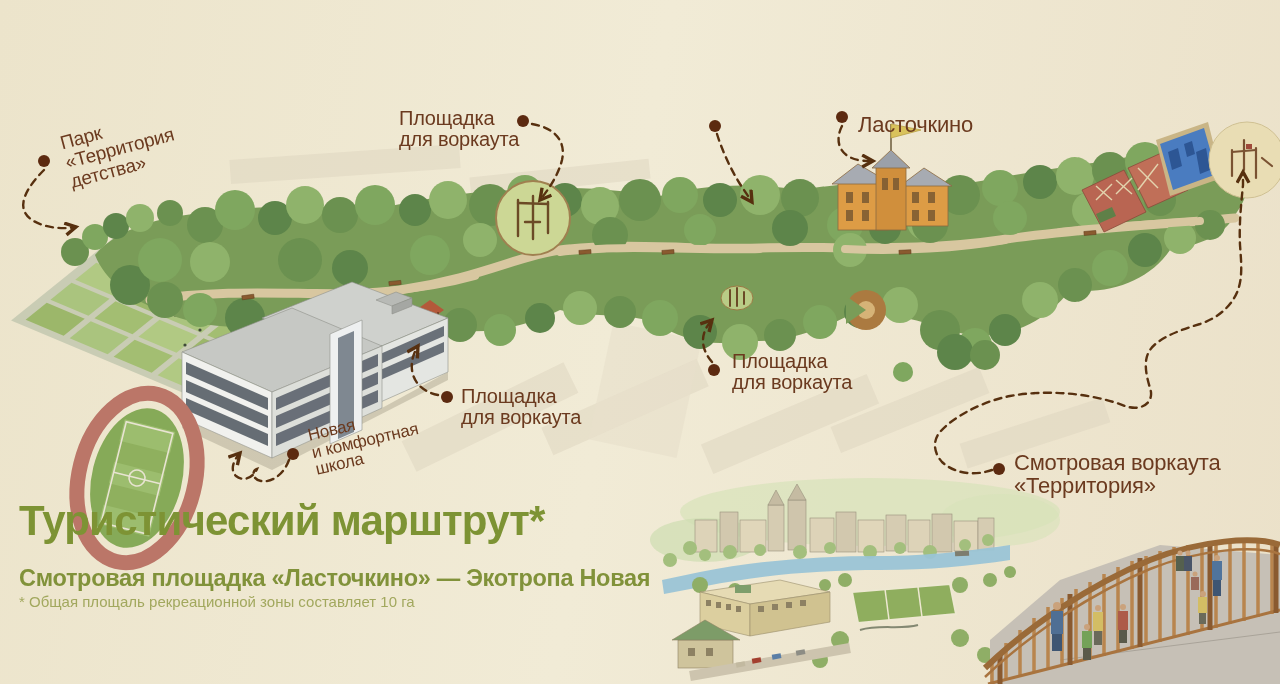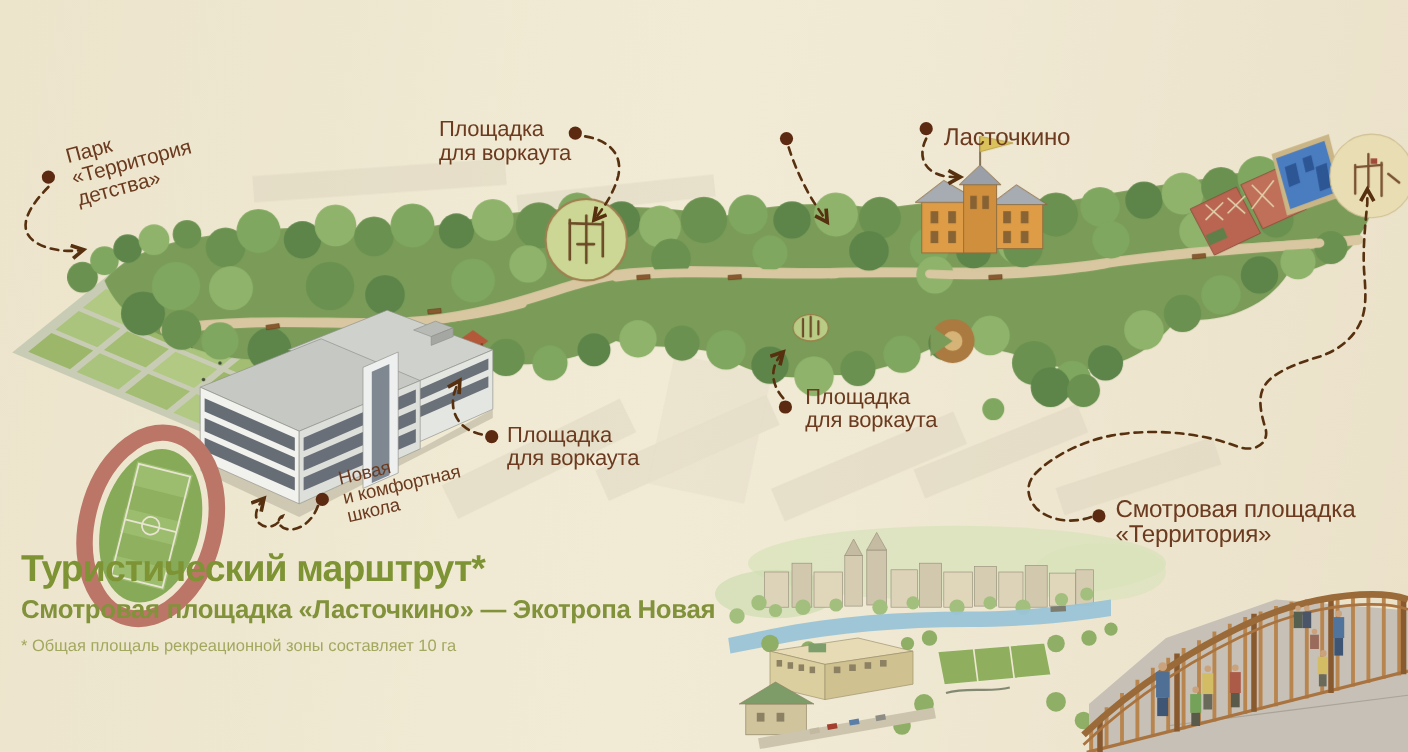--- a/index.html
+++ b/index.html
@@ -18,26 +18,26 @@
             transform-origin:left top;}
   .lbl-workout-top{left:399px;top:108px;font-size:20px;}
   .lbl-ecotrail{left:630px;top:62px;font-size:21px;}
   .lbl-lastochkino{left:858px;top:102px;font-size:22px;margin-top:12px;}
   .lbl-workout-left{left:461px;top:386px;font-size:20px;}
   .lbl-workout-mid{left:732px;top:351px;font-size:20px;}
   .lbl-school{left:306px;top:427px;font-size:17px;transform:rotate(-13deg);
               transform-origin:left top;}
   .lbl-viewpoint{left:1014px;top:452px;font-size:22px;}
   #title-block{position:absolute;left:19px;top:500px;z-index:3;}
-  #page-title{font-size:34px;font-weight:700;color:#7d9334;letter-spacing:-0.8px;
+  #page-title{font-size:42px;font-weight:700;color:#7d9334;letter-spacing:-0.8px;
               line-height:1.0;}
-  #subtitle{margin-top:8px;font-size:23.5px;font-weight:700;color:#81923a;
+  #subtitle{margin-top:24px;font-size:23.5px;font-weight:700;color:#81923a;
             line-height:1.06;letter-spacing:-0.3px;}
   #subtitle .ln{display:block;}
-  #footnote{margin-top:12px;font-size:15px;font-weight:500;color:#a2a85e;}
+  #footnote{margin-top:2px;font-size:15px;font-weight:500;color:#a2a85e;}
 </style>
 </head>
 <body>
 
 <div id="stage">
 
 <svg id="artwork" width="1280" height="684" viewBox="0 0 1280 684">
   <defs>
     <marker id="arw" markerWidth="9" markerHeight="8" refX="5" refY="3" orient="auto">
       <path d="M0.5,0.5 L5,3 L0.5,5.5" fill="none" stroke="#57300f" stroke-width="1.4"></path>
@@ -489,21 +489,21 @@
   <div class="map-label lbl-workout-mid">
     <span class="ln">Площадка</span>
     <span class="ln">для воркаута</span>
   </div>
   <div class="map-label lbl-school">
     <span class="ln">Новая</span>
     <span class="ln">и комфортная</span>
     <span class="ln">школа</span>
   </div>
   <div class="map-label lbl-viewpoint">
-    <span class="ln">Смотровая площадка</span>
+    <span class="ln">Смотровая воркаута</span>
     <span class="ln">«Территория»</span>
   </div>
 
   <div id="title-block">
     <div id="page-title">Туристический марштрут*</div>
     <div id="subtitle">
       <span class="ln">Смотровая площадка «Ласточкино» — Экотропа Новая</span>
     </div>
     <div id="footnote">* Общая площаль рекреационной зоны составляет 10 га</div>
   </div>

